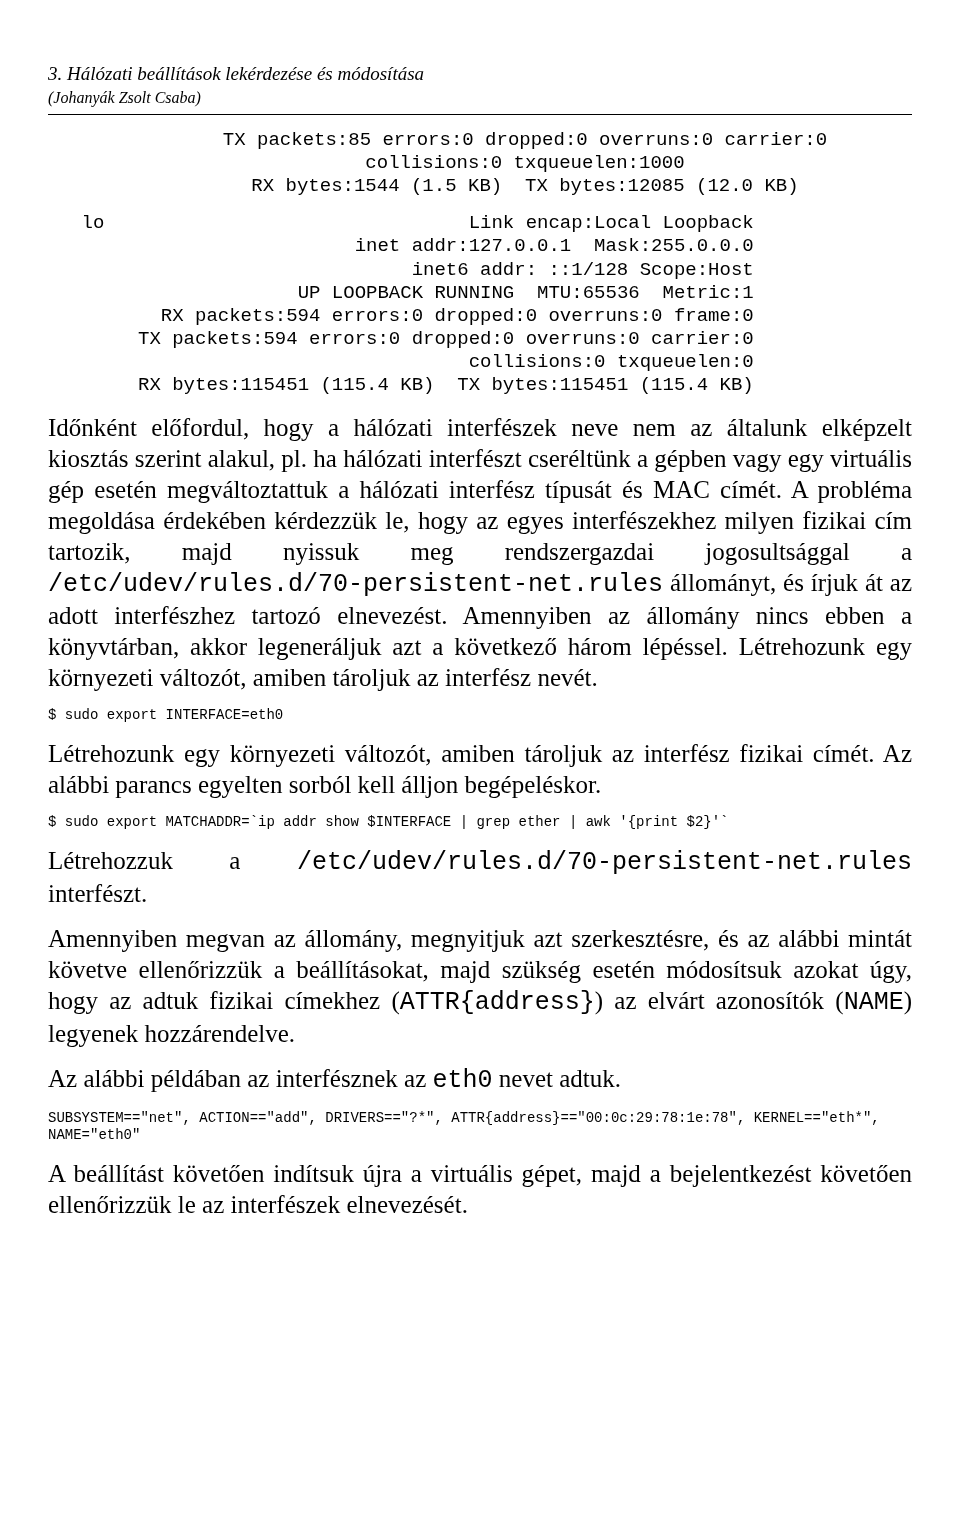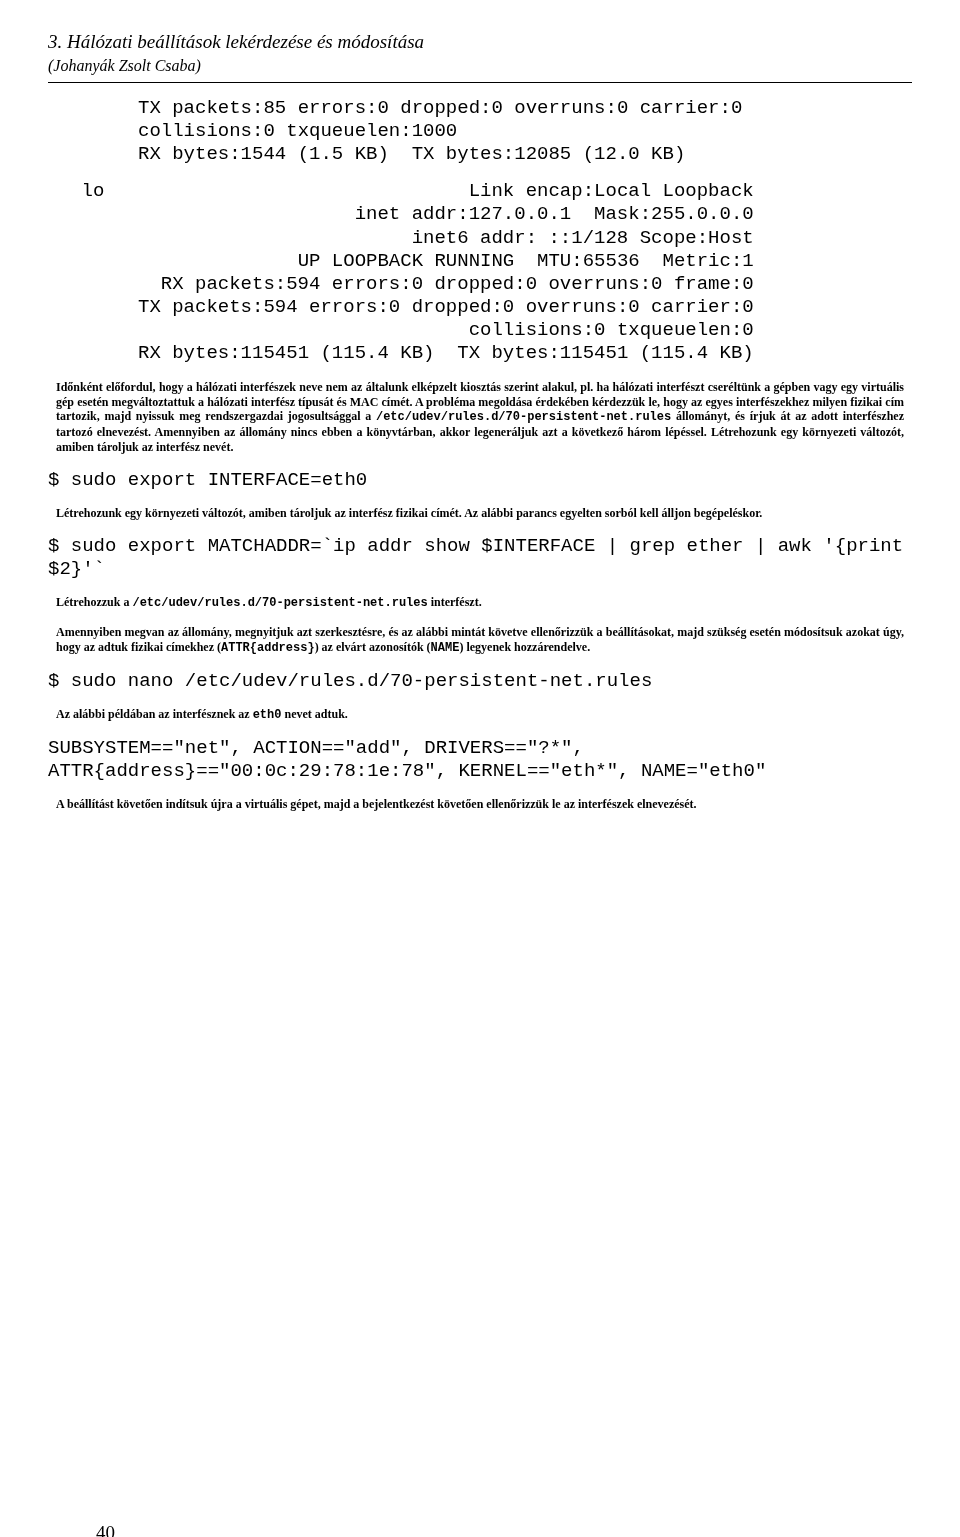--- a/index.html
+++ b/index.html
@@ -11,37 +11,39 @@
     padding: 30px 48px 30px 48px;
     width: 960px;
     box-sizing: border-box;
     line-height: 1.25;
   }
   .header-title {
     font-style: italic;
     font-size: 19px;
     line-height: 1.25;
     margin-bottom: 2px;
+    margin-top: 32px;
   }
   .header-author {
     font-style: italic;
     font-size: 16px;
     line-height: 1.25;
     margin-bottom: 6px;
   }
   hr.header-rule {
     border: none;
     border-top: 1px solid #000;
     margin: 0 0 14px 0;
   }
   .mono {
     font-family: "Courier New", Courier, monospace;
     font-size: 19px;
     white-space: pre;
     line-height: 1.22;
+    text-align: center;
   }
   .indent1 {
     margin-left: 90px;
   }
   .lo-row {
     display: flex;
   }
   .lo-label {
     font-family: "Courier New", Courier, monospace;
     font-size: 19px;
@@ -52,31 +54,30 @@
   }
   .lo-content {
     font-family: "Courier New", Courier, monospace;
     font-size: 19px;
     white-space: pre;
     line-height: 1.22;
     text-align: right;
   }
   p.body-text {
     text-align: justify;
-    margin: 14px 8px;
-    font-size: 12px;
+    margin: 14px 0;
+    font-size: 25px;
     line-height: 1.24;
-    font-weight: bold;
   }
   .mono-inline {
     font-family: "Courier New", Courier, monospace;
   }
   .cmd-block {
     font-family: "Courier New", Courier, monospace;
-    font-size: 19px;
+    font-size: 14px;
     white-space: pre-wrap;
     margin: 14px 0;
     line-height: 1.22;
   }
   .page-number {
     position: absolute;
     bottom: 22px;
     left: 48px;
     font-size: 19px;
   }
@@ -124,21 +125,20 @@
 
 <p class="body-text">
   <span>Létrehozzuk a </span><span class="mono-inline">/etc/udev/rules.d/70-persistent-net.rules</span><span> interfészt.</span>
 </p>
 
 
 <p class="body-text">
   <span>Amennyiben megvan az állomány, megnyitjuk azt szerkesztésre, és az alábbi mintát követve ellenőrizzük a beállításokat, majd szükség esetén módosítsuk azokat úgy, hogy az adtuk fizikai címekhez (</span><span class="mono-inline">ATTR{address}</span><span>) az elvárt azonosítók (</span><span class="mono-inline">NAME</span><span>) legyenek hozzárendelve.</span>
 </p>
 
-<div class="cmd-block">$ sudo nano /etc/udev/rules.d/70-persistent-net.rules</div>
 
 <p class="body-text">
   <span>Az alábbi példában az interfésznek az </span><span class="mono-inline">eth0</span><span> nevet adtuk.</span>
 </p>
 
 <div class="cmd-block">SUBSYSTEM=="net", ACTION=="add", DRIVERS=="?*", ATTR{address}=="00:0c:29:78:1e:78", KERNEL=="eth*", NAME="eth0"</div>
 
 <p class="body-text">A beállítást követően indítsuk újra a virtuális gépet, majd a bejelentkezést követően ellenőrizzük le az interfészek elnevezését.</p>
 
 <div class="page-number">40</div>

